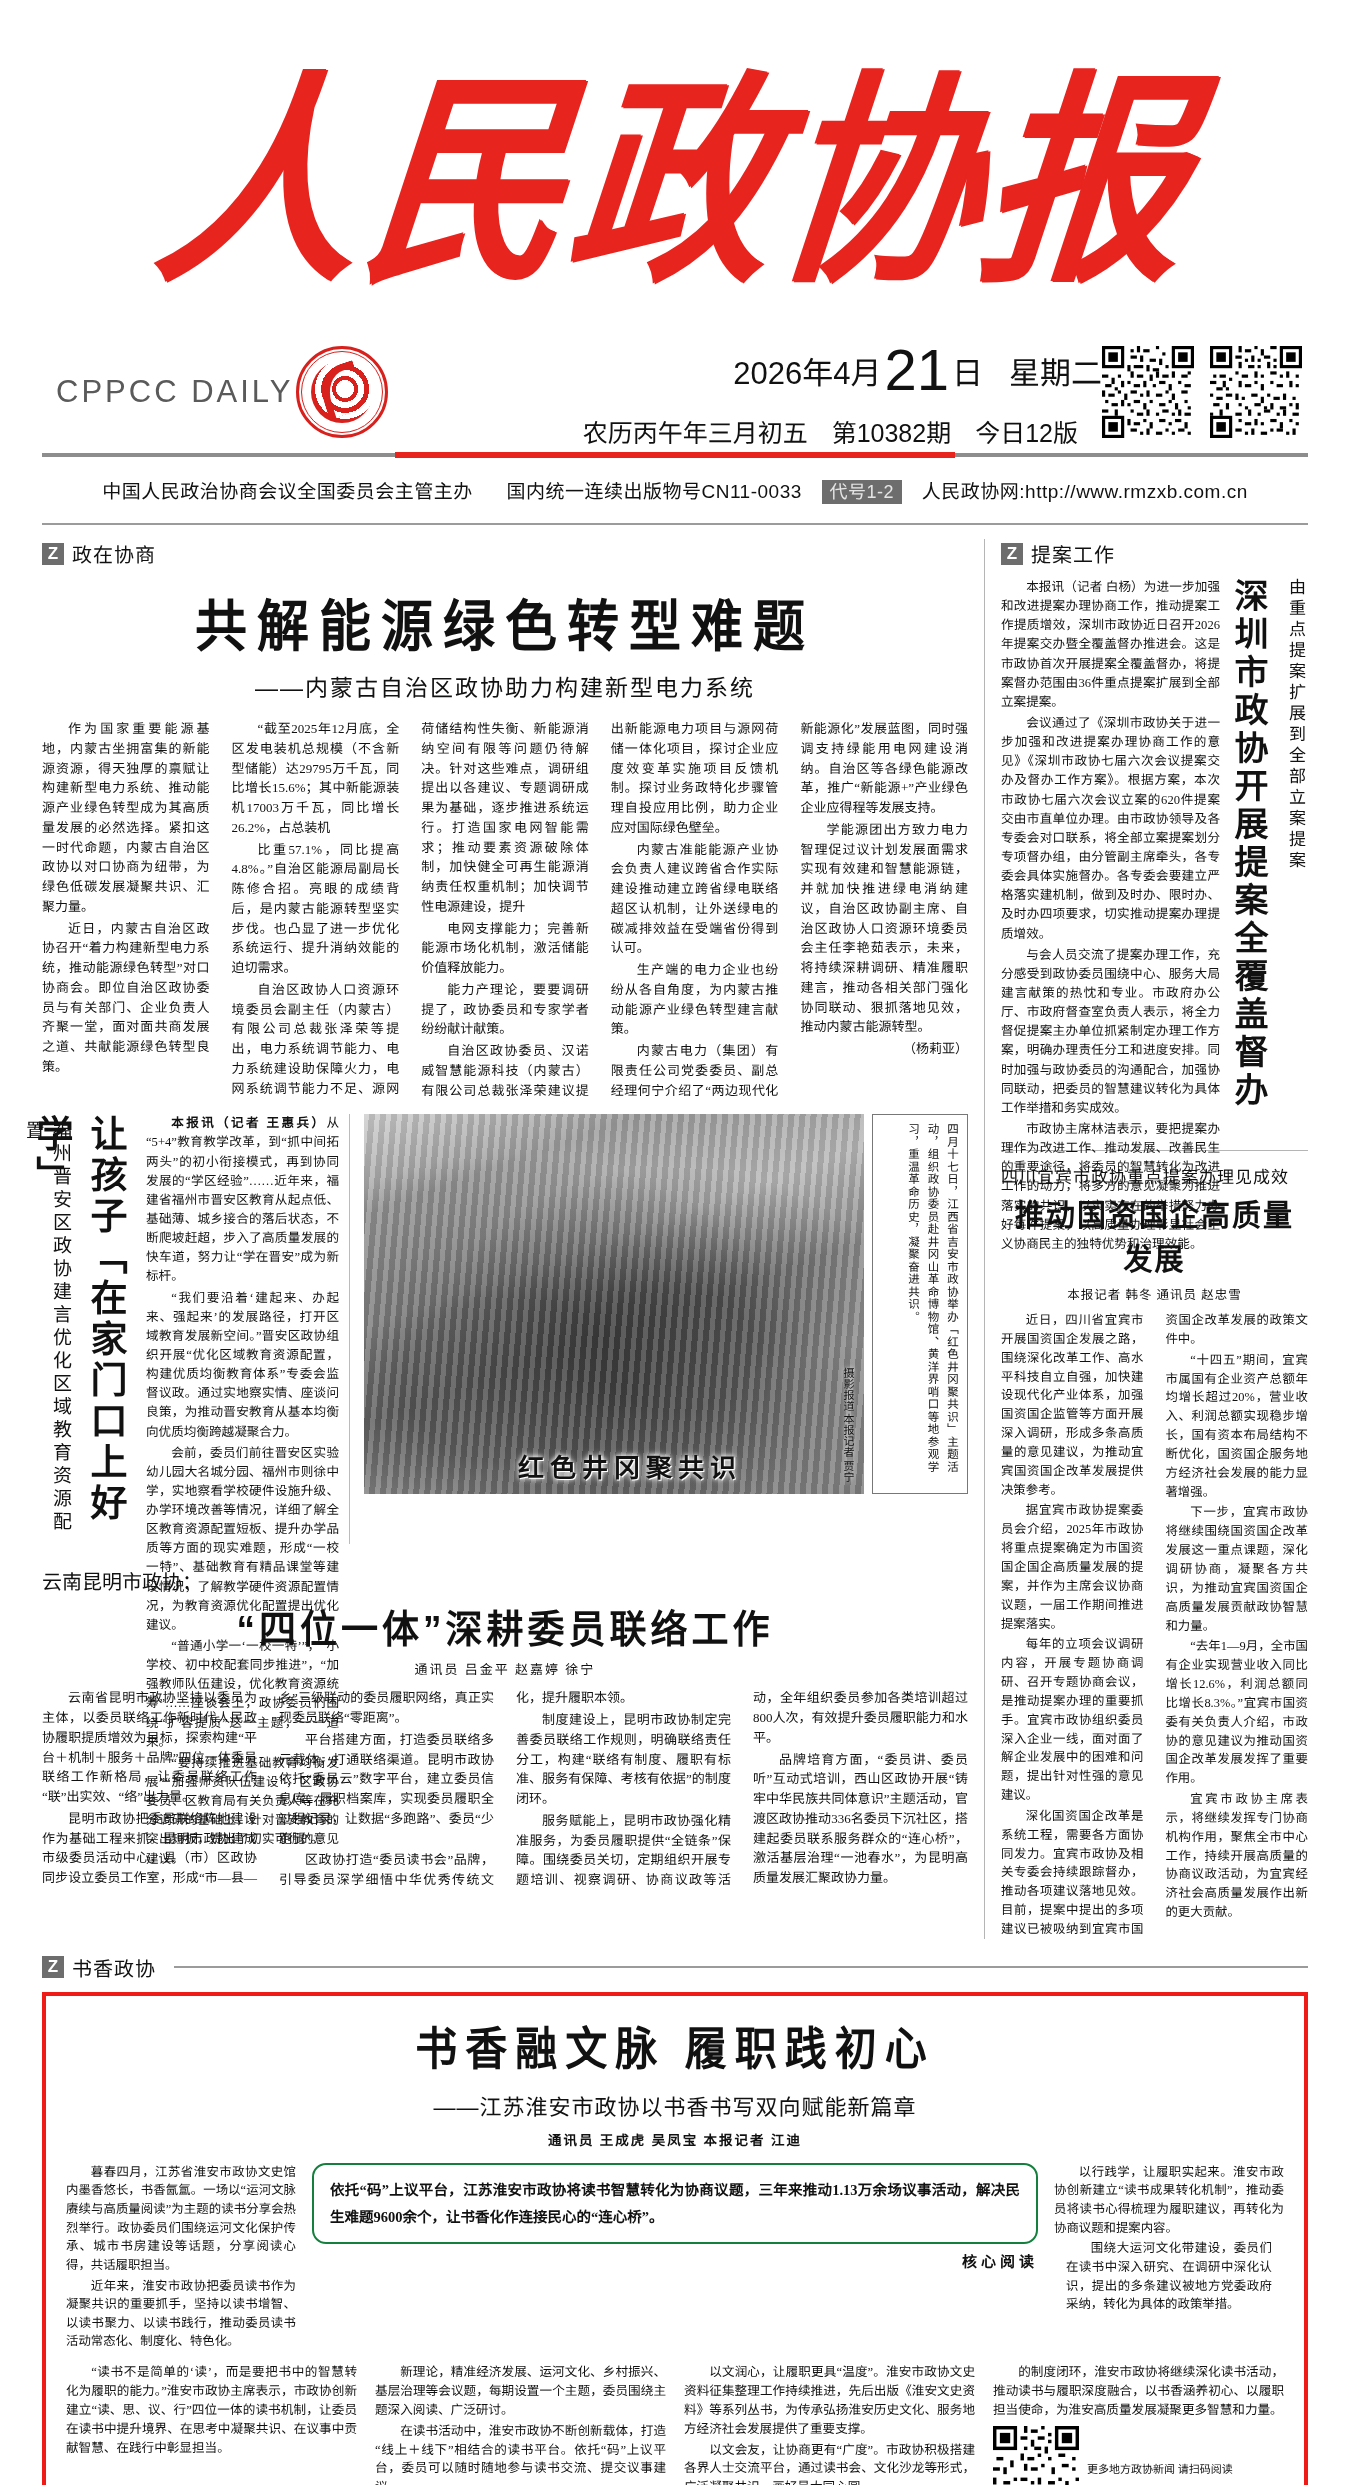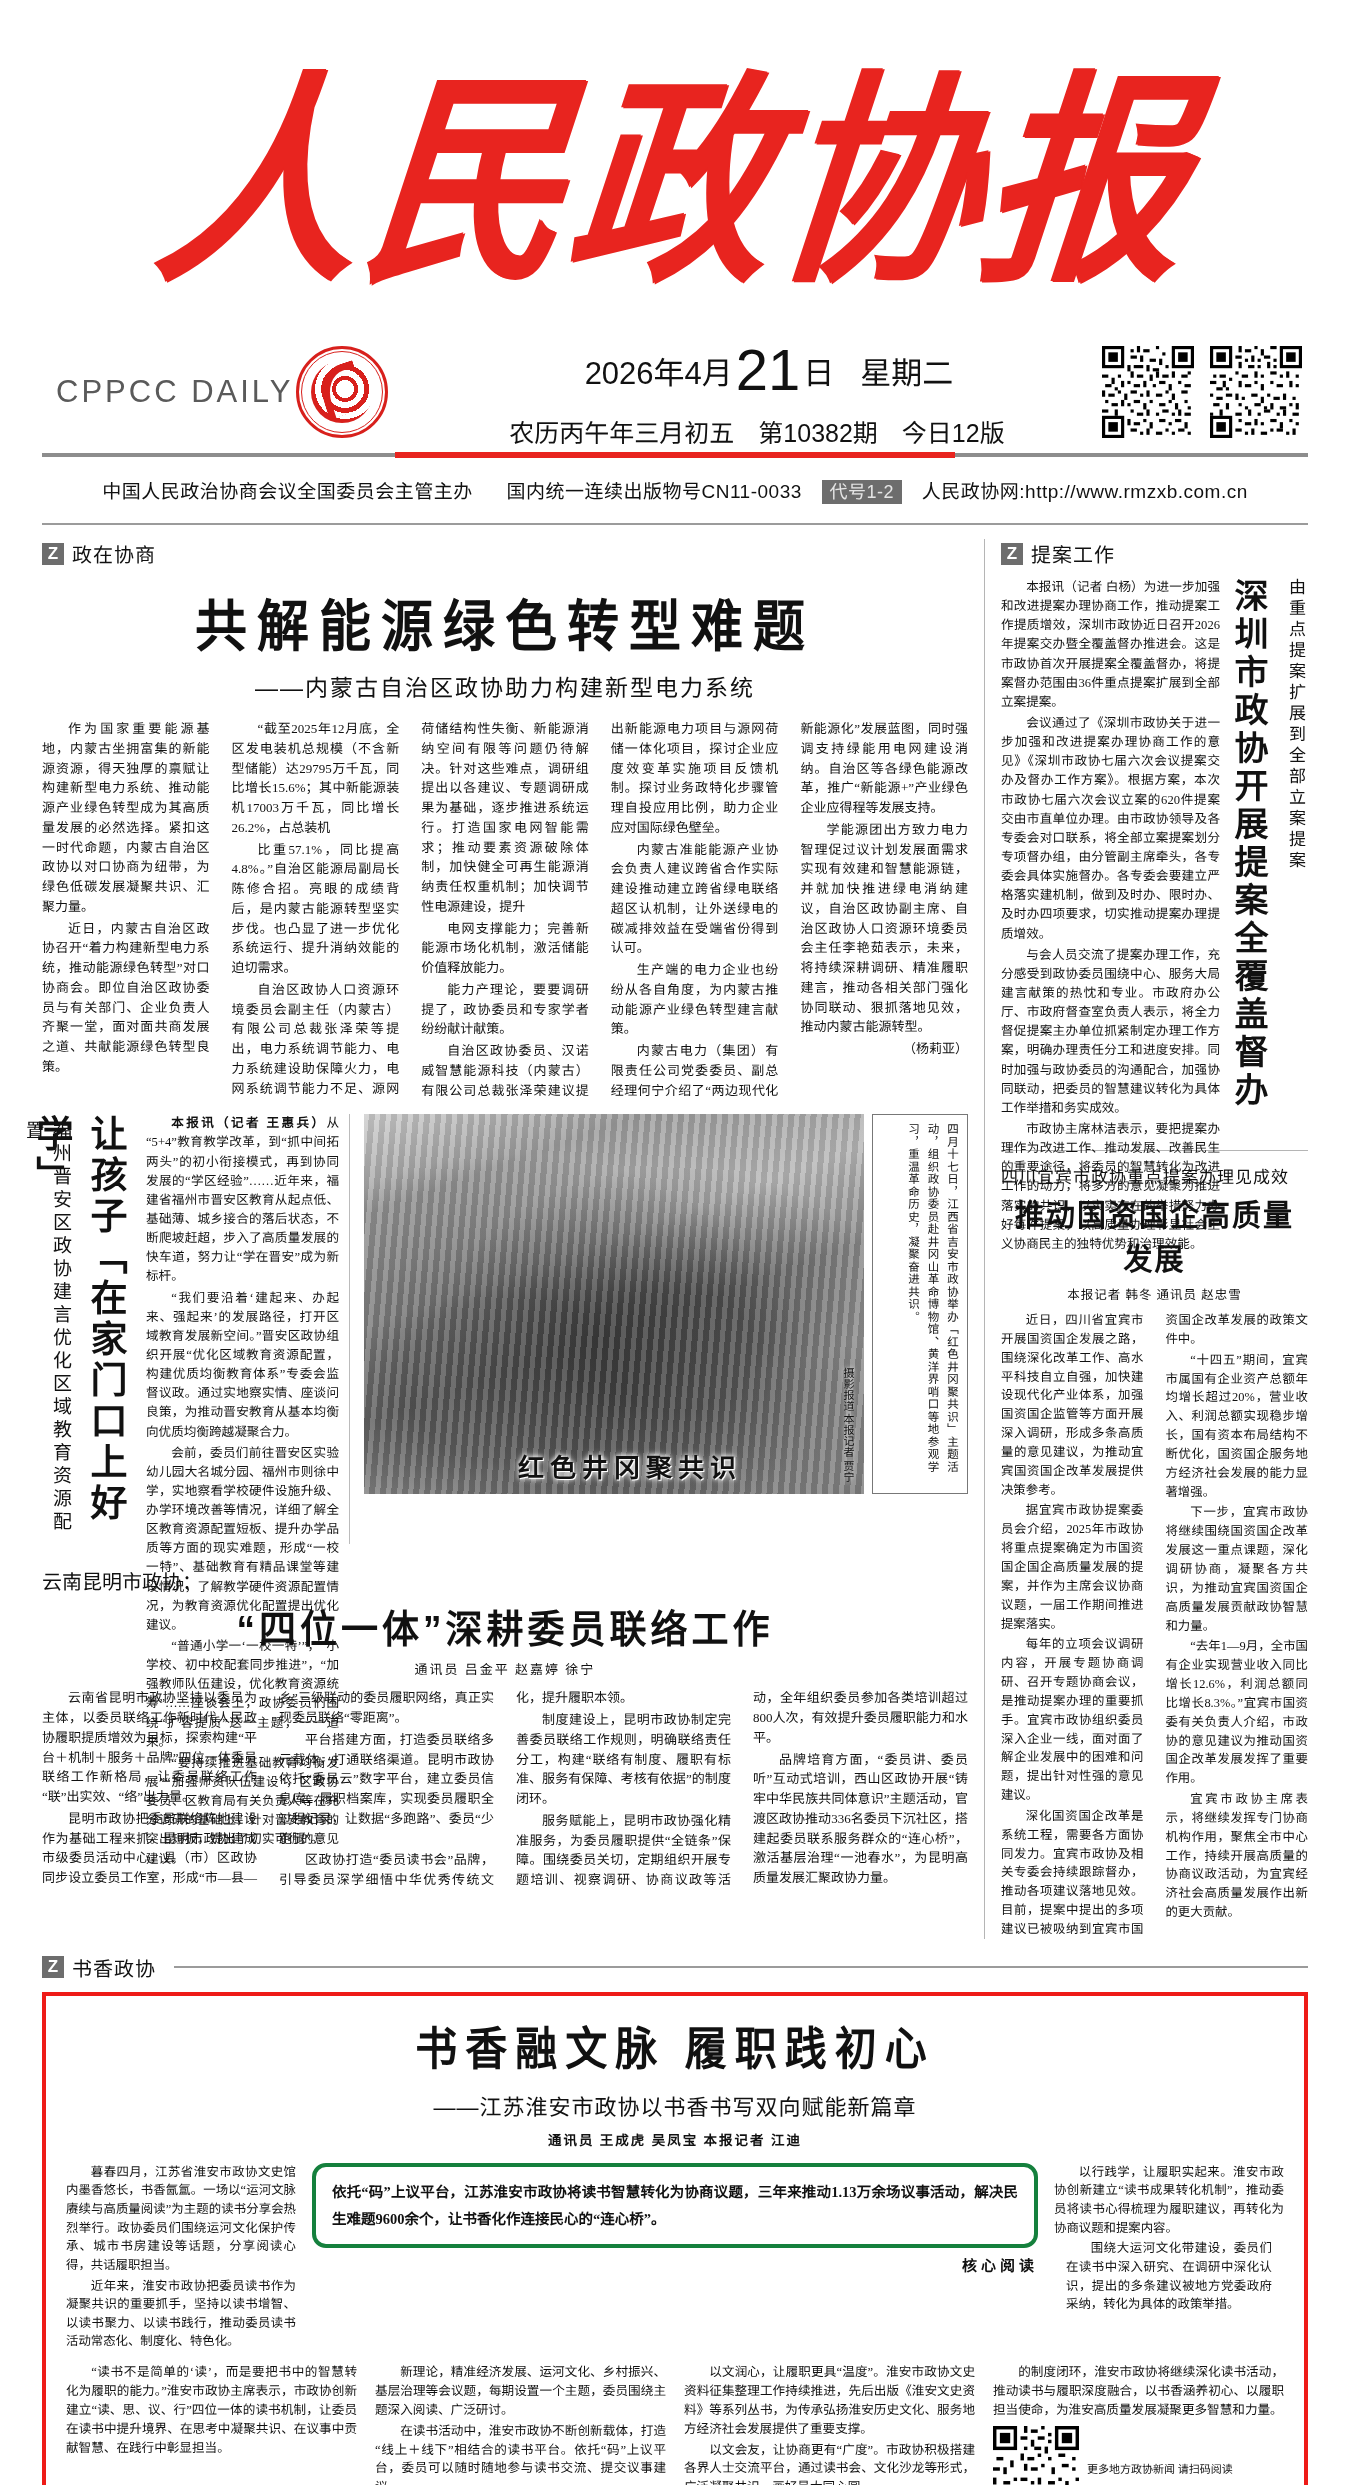--- a/index.html
+++ b/index.html
@@ -64,21 +64,21 @@
     position: absolute; left: 22px; top: 16px; width: 40px; height: 50px;
     border-left: 7px solid #d8201c;
     border-top: 7px solid #d8201c;
     border-radius: 70% 0 0 0;
     transform: rotate(-18deg);
   }
   .seal .ring-text {
     position: absolute; inset: 2px; border-radius: 50%;
     border: 1px solid #d8201c;
   }
-  .date-block { flex: 1; text-align: center; padding-left: 30px; }
+  .date-block { flex: 1; text-align: right; padding-left: 30px; }
   .date-line1 {
     font-family: "Liberation Sans", sans-serif;
     font-size: 31px; color: #111; white-space: nowrap;
   }
   .date-line1 .day {
     font-size: 58px; font-weight: 400; vertical-align: -6px; padding: 0 3px;
   }
   .date-line1 .wk { margin-left: 26px; }
   .date-line2 {
     font-family: "Liberation Sans", sans-serif;
@@ -209,21 +209,21 @@
   .bottom-sec { padding: 0 24px; margin-top: 14px; }
   .redbox { border: 4px solid #ee1b18; padding: 18px 20px 10px 20px; position: relative; }
   .redbox-title {
     text-align: center; font-size: 42px; font-weight: 700;
     font-family: "Liberation Sans", sans-serif; letter-spacing: 8px;
     transform: scaleY(1.1); margin-bottom: 14px;
   }
   .redbox-sub { text-align: center; font-size: 22px; letter-spacing: 1px; font-family:"Liberation Sans",sans-serif; }
   .redbox-byline { text-align: center; font-size: 13.5px; margin: 8px 0 14px 0; letter-spacing: 2px; font-weight:700;}
   .pullbox {
-    border: 4px solid #15803d; border-radius: 14px; padding: 12px 16px;
+    border: 2px solid #15803d; border-radius: 14px; padding: 12px 16px;
     font-size: 14.5px; line-height: 1.85; text-align: justify; font-weight: 700;
     margin-bottom: 6px;
   }
   .pull-tag {
     text-align: right; font-size: 15px; letter-spacing: 4px; font-weight: 700;
     margin-top: 4px;
   }
   .bottom-cols { display: flex; gap: 18px; margin-top: 10px; }
   .bc { flex: 1; font-size: 12.6px; line-height: 1.5; text-align: justify; }
   .bc p { margin: 0 0 2px; text-indent: 2em; }

